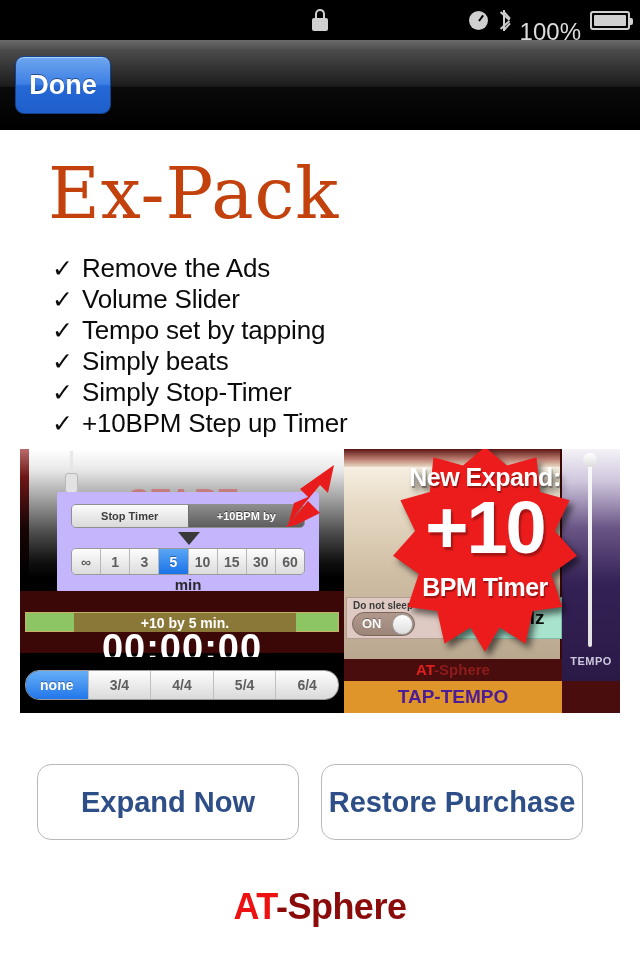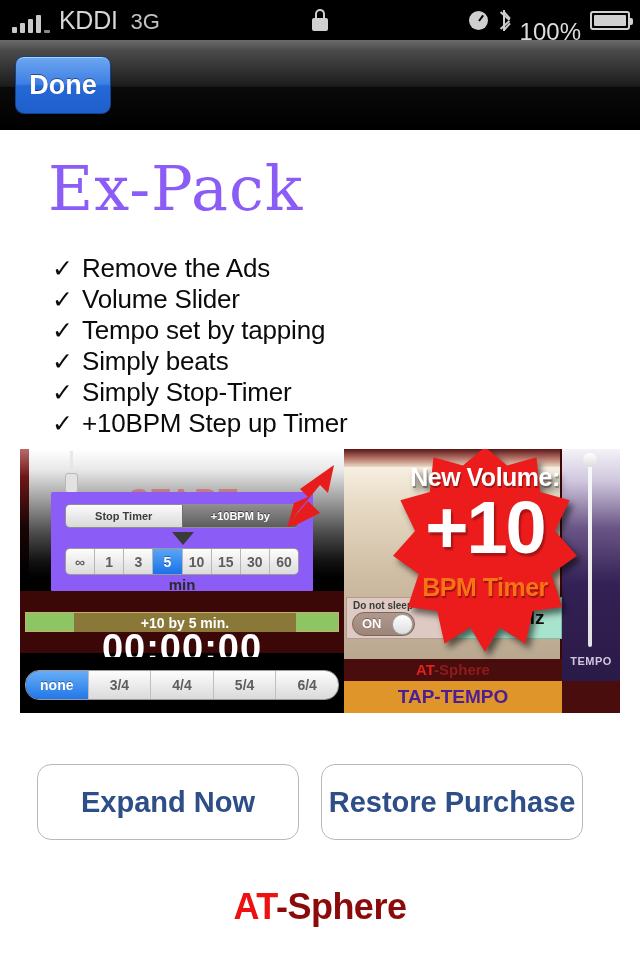--- a/index.html
+++ b/index.html
@@ -82,21 +82,21 @@
     text-shadow: 0 -1px 0 rgba(0,0,0,.45);
     cursor: pointer;
   }
 
   
   .content { position: absolute; left: 0; top: 131px; width: 640px; height: 829px; background: #fff; }
 
   .page-title {
     position: absolute; left: 48px; top: 27px;
     font-family: "DejaVu Serif", "Liberation Serif", serif;
-    font-size: 62px; font-weight: 400; color: #8b5cf6; letter-spacing: 1px;
+    font-size: 71px; font-weight: 400; color: #c2410c; letter-spacing: 1px;
     line-height: 1;
   }
 
   .feature-list { position: absolute; left: 52px; top: 124px; width: 520px; }
   .feature-row { display: flex; align-items: baseline; height: 30px; margin-bottom: 1px; }
   .check { width: 30px; font-size: 25px; color: #0b0b0b; line-height: 1; }
   .feature-text { font-size: 26px; color: #0b0b0b; line-height: 1; letter-spacing: -0.2px; }
 
   
   .shot {
@@ -121,22 +121,22 @@
   .vol-thumb {
     position: absolute; left: 45px; top: 24px; width: 13px; height: 20px;
     background: #e2e2e2; border: 1px solid #b9b9b9; border-radius: 3px;
   }
   .start-ghost {
     position: absolute; left: 84px; top: 34px; width: 160px;
     text-align: center; font-size: 31px; font-weight: bold; color: #d05050;
     letter-spacing: 2px; opacity: .55;
   }
   .popover {
-    position: absolute; left: 31px; top: 43px; width: 262px; height: 100px;
-    background: #8b5cf6; border-radius: 2px;
+    position: absolute; left: 37px; top: 43px; width: 262px; height: 100px;
+    background: #c4b5fd; border-radius: 2px;
   }
   .popover .tail {
     position: absolute; left: 97px; bottom: -19px; width: 0; height: 0;
     border-left: 18px solid transparent; border-right: 18px solid transparent;
     border-top: 20px solid #fff;
   }
   .seg-mode {
     position: absolute; left: 14px; top: 12px; width: 234px; height: 24px;
     display: flex; border-radius: 5px; overflow: hidden;
     border: 1px solid #8f8f8f;
@@ -283,21 +283,21 @@
     font-size: 25px; font-weight: bold; color: #fff; letter-spacing: -0.5px;
     text-shadow: 1px 2px 1px rgba(0,0,0,.35);
   }
   .badge .l2 {
     position: absolute; left: 0; top: 44px; width: 100%; text-align: center;
     font-size: 74px; font-weight: bold; color: #fff; line-height: 1;
     letter-spacing: -2px; text-shadow: 2px 3px 2px rgba(0,0,0,.3);
   }
   .badge .l3 {
     position: absolute; left: 0; top: 126px; width: 100%; text-align: center;
-    font-size: 25px; font-weight: bold; color: #f97316; letter-spacing: -0.5px;
+    font-size: 25px; font-weight: bold; color: #ffffff; letter-spacing: -0.5px;
     text-shadow: 1px 2px 1px rgba(0,0,0,.35);
   }
   
   .red-arrow { position: absolute; left: 258px; top: 14px; width: 60px; height: 64px; }
 
   
   .btn-row { position: absolute; left: 0; top: 633px; width: 640px; }
   .cta {
     position: absolute; height: 76px; border: 1px solid #b9b9b9; border-radius: 14px;
     background: #fff; display: flex; align-items: center; justify-content: center;
@@ -312,31 +312,20 @@
   }
   .brand .a { color: #ee1111; }
   .brand .b { color: #8b0b0b; }
 </style>
 </head>
 <body>
 
 <div id="root">
 
   <div class="statusbar">
-    <div class="sb-left">
-      <div class="bars">
-        <i></i>
-          <i></i>
-          <i></i>
-          <i></i>
-          <i></i>
-      </div>
-      <div class="carrier">KDDI</div>
-      <div class="netmode">3G</div>
-    </div>
     <div class="sb-center">
       <div class="lock-icon">
         <div class="shackle"></div>
           <div class="body"></div>
       </div>
     </div>
     <div class="sb-right">
       <div class="alarm-icon"></div>
       <div class="bt-icon">
         <div class="bt-stem"></div>
@@ -462,21 +451,21 @@
         <div class="tempo-bottom"></div>
       </div>
 
       <svg class="red-arrow" viewBox="0 0 60 64">
         <path d="M56 2 L50 30 L42 22 L22 46 L10 62 L16 40 L30 34 L22 26 L56 2 Z" fill="#e81c1c"></path>
         <path d="M8 64 L30 38 L42 50 L18 62 Z" fill="#e81c1c"></path>
       </svg>
 
       <div class="badge">
         <div class="shape"></div>
-        <div class="l1">New Volume:</div>
+        <div class="l1">New Expand:</div>
         <div class="l2">+10</div>
         <div class="l3">BPM Timer</div>
       </div>
     </div>
 
     <div class="btn-row">
       <div class="cta left">Expand Now</div>
       <div class="cta right">Restore Purchase</div>
     </div>
 

